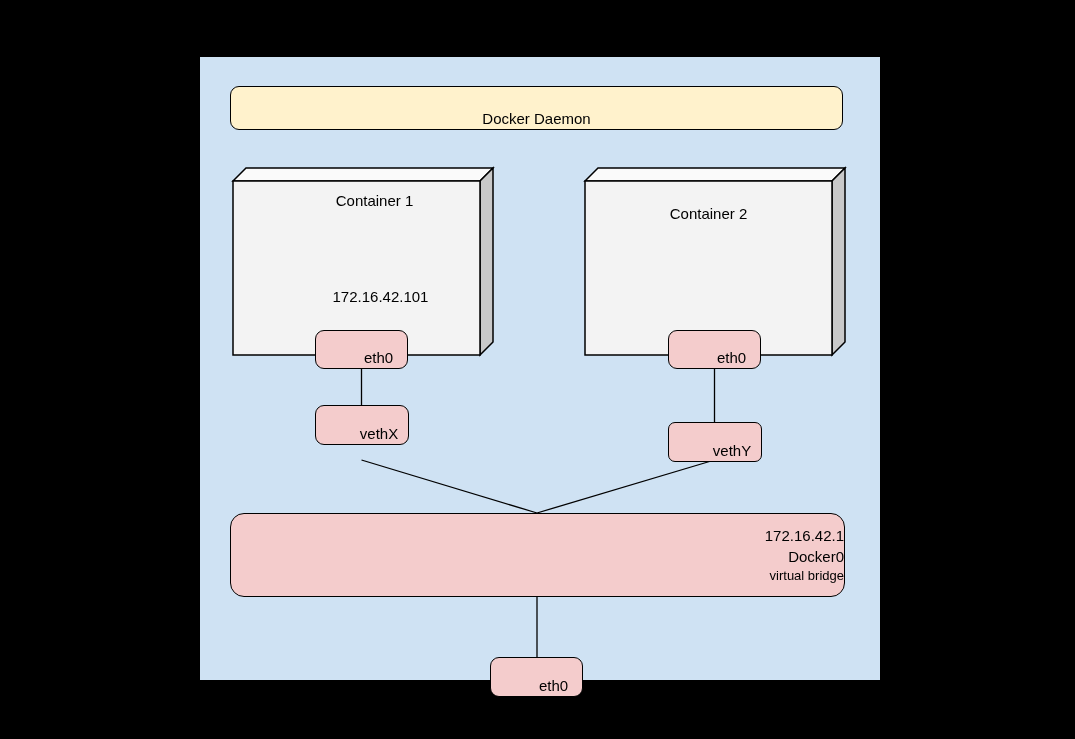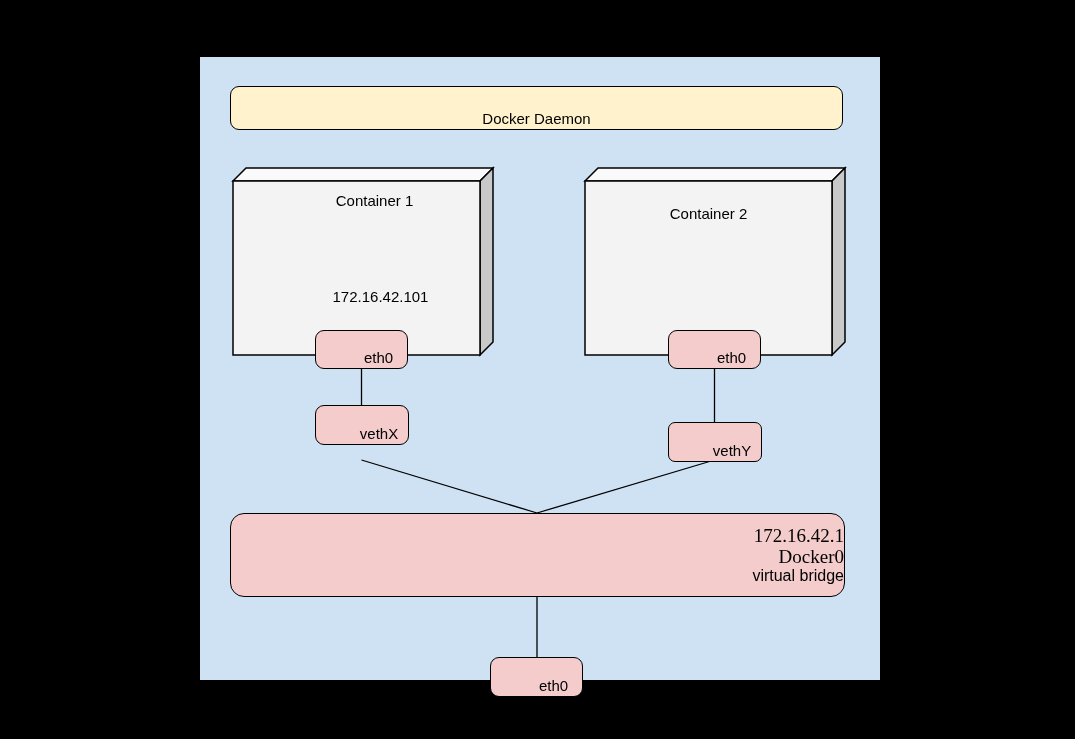--- a/index.html
+++ b/index.html
@@ -69,22 +69,22 @@
   .vethx    { left: 315px; top: 405px; width: 94px; height: 40px; }
   .vethy    { left: 668px; top: 422px; width: 94px; height: 40px; border-radius: 7px; }
   .host-eth0{ left: 490px; top: 657px; width: 93px; height: 40px; }
   .bridge-box {
     left: 230px; top: 513px;
     width: 615px; height: 84px;
     background: var(--port-bg);
     border-radius: 14px;
     flex-direction: column;
   }
-  .bridge-box .line-main { font-size: 19px; line-height: 21px; font-family: Liberation Serif, serif; }
-  .bridge-box .line-sub  { font-size: 16px; line-height: 18px; }
+  .bridge-box .line-main { font-size: 15px; line-height: 21px; }
+  .bridge-box .line-sub  { font-size: 13px; line-height: 18px; }
 
   .cube-label {
     position: absolute;
     text-align: center;
     font-size: 15px;
   }
   .c1-title { left: 233px; top: 192px; width: 247px; padding-left: 36px; }
   .c1-ip    { left: 233px; top: 288px; width: 247px; padding-left: 48px; }
   .c2-title { left: 585px; top: 192px; width: 247px; margin-top: 13px; }
   .c2-ip    { left: 585px; top: 288px; width: 247px; }

